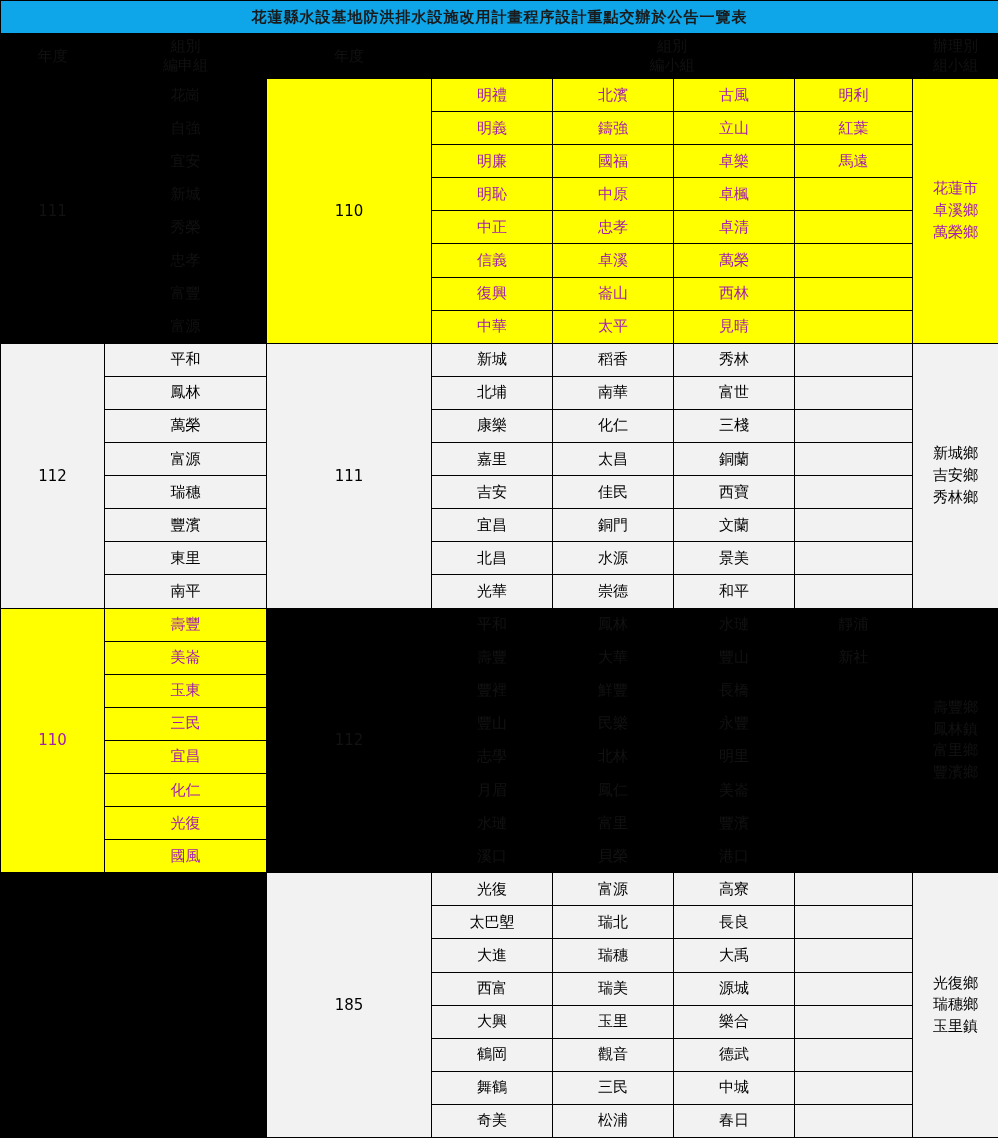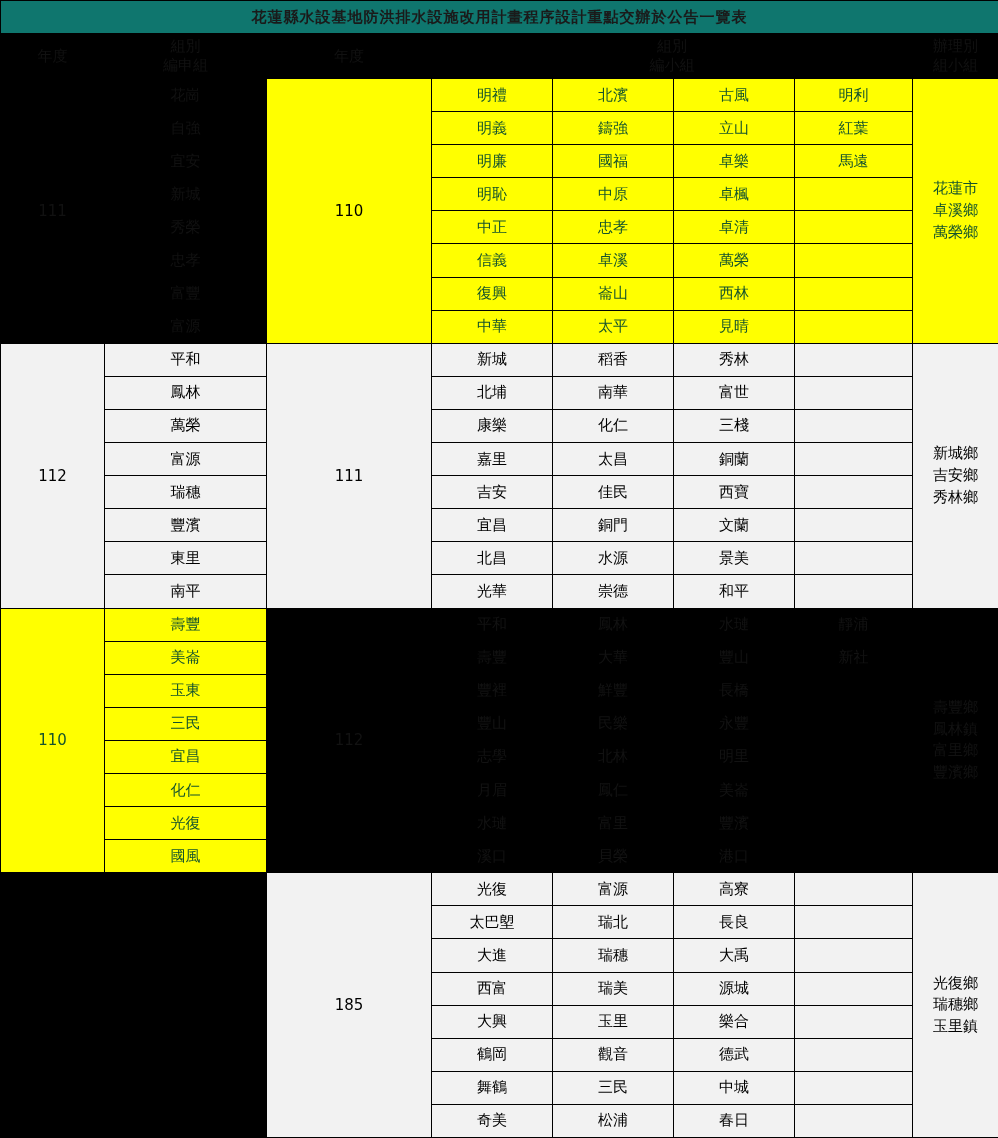--- a/index.html
+++ b/index.html
@@ -45,21 +45,21 @@
   col.c-s4        { width: 118px; }
   col.c-note      { width: 86px; }
 
   .title-row td {
     border: none;
     border-bottom: 1px solid #000000;
     font-size: 19px;
     font-weight: bold;
     letter-spacing: 1px;
     height: 32px;
-    background: #0f766e;
+    background: #0ea5e9;
     color: #111111;
     margin-top: 47px;
   }
   .title-text {
     display: block;
     width: 100%;
     text-align: center;
     color: #1a1a1a;
   }
   .hdr td {
@@ -75,21 +75,21 @@
   }
 
   
   .blk-dark {
     background: #000000;
     color: #111111;
     border-color: #000000 !important;
   }
   .blk-yellow {
     background: #ffff00;
-    color: #14532d;
+    color: #a21caf;
   }
   .blk-white {
     background: #f2f2f2;
     color: #000000;
   }
   .blk-plain {
     background: #f2f2f2;
     color: #000000;
   }
   .blk-yellow-on-dark {

